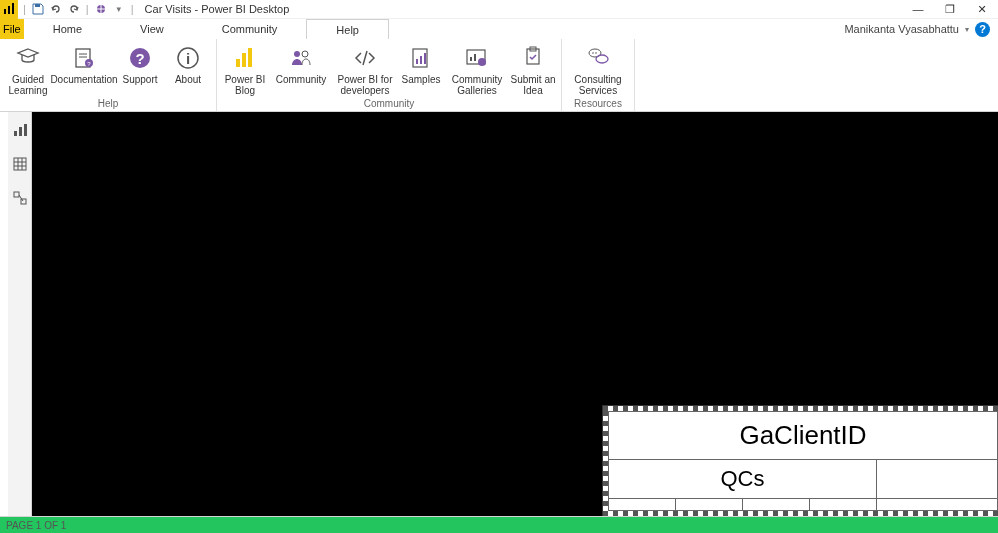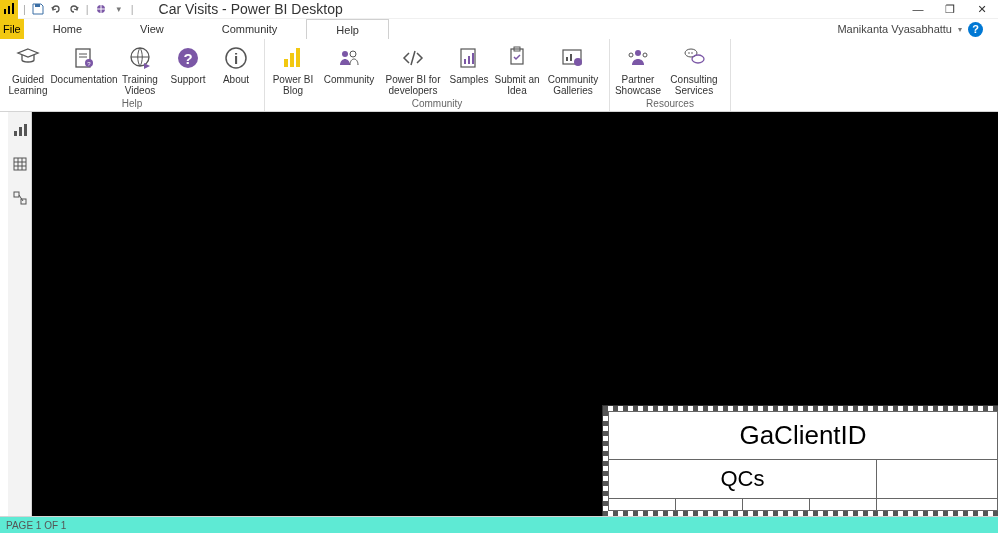--- a/index.html
+++ b/index.html
@@ -2,29 +2,29 @@
 <html><head>
   <meta charset="utf-8">
   <style>
     * { margin: 0; padding: 0; box-sizing: border-box; font-family: "Segoe UI", Tahoma, sans-serif; }
     body { width: 998px; height: 533px; background: #fff; overflow: hidden; display: flex; flex-direction: column; }
     
     .title-bar { height: 19px; background: #fff; display: flex; align-items: center; font-size: 11px; color: #444; border-bottom: 1px solid #f0f0f0; }
     .title-icon { width: 18px; height: 19px; background: #f2c811; display:flex; align-items:center; justify-content:center; font-size:10px; font-weight:bold; color:#000; margin-right:2px; }
     .qat-sep { color:#aaa; margin:0 3px; }
     .qat-ico { width:14px; height:14px; margin:0 2px; display:flex; align-items:center; justify-content:center; cursor:pointer; }
-    .app-title { margin-left: 22px; font-size: 14px; color: #333; }
+    .app-title { margin-left: 8px; font-size: 11px; color: #333; }
     .win-controls { margin-left: auto; display: flex; }
     .win-btn { width: 32px; height: 19px; display: flex; align-items: center; justify-content: center; font-size: 11px; color: #333; cursor: pointer; }
 
     .tabs { height: 20px; display: flex; align-items: stretch; font-size: 11px; }
     .tab { padding: 0 29px; display: flex; align-items: center; cursor: pointer; color:#333; }
     .tab.file { background:#f2c811; color:#000; font-weight:400; padding:0 3px; }
     .tab.active-tab { border-top:1px solid #d0d0d0; border-left:1px solid #d0d0d0; border-right:1px solid #d0d0d0; background:#fff; }
-    .user-area { margin-left:auto; display:flex; align-items:center; padding-right:15px; gap:6px; font-size:11px; color:#444; }
+    .user-area { margin-left:auto; display:flex; align-items:center; padding-right:8px; gap:6px; font-size:11px; color:#444; }
     .help-badge { width:15px; height:15px; border-radius:50%; background:#0078d4; color:#fff; font-weight:bold; display:flex; align-items:center; justify-content:center; font-size:11px; }
     .chev { font-size:8px; color:#777; }
 
     .ribbon { height: 73px; border-bottom:1px solid #d4d4d4; display:flex; background:#fff; }
     .rgroup { display:flex; flex-direction:column; align-items:stretch; border-right:1px solid #e0e0e0; }
     .rgroup-body { flex:1; display:flex; align-items:flex-start; padding:3px 4px 0 4px; }
     .rgroup-label { font-size:10px; color:#666; text-align:center; padding-bottom:2px; }
     .rbtn { width:48px; display:flex; flex-direction:column; align-items:center; text-align:center; font-size:10px; color:#333; line-height:1.1; cursor:pointer; padding-top:2px; gap:2px; }
     .rbtn.wider { width:64px; }
     .ricon { width:28px; height:28px; display:flex; align-items:center; justify-content:center; }
@@ -35,21 +35,21 @@
 
     .canvas { flex:1; background:#000; position:relative; overflow:hidden; }
     .overlay-table { position:absolute; right:0; bottom:0; background:#fff; border:1px solid #333; border-right:none; border-bottom:none; }
     .marching { background-image: repeating-linear-gradient(90deg,#555 0 5px,#fff 5px 10px), repeating-linear-gradient(90deg,#555 0 5px,#fff 5px 10px), repeating-linear-gradient(0deg,#555 0 5px,#fff 5px 10px); background-position: top left, bottom left, top left; background-repeat: no-repeat; background-size: 100% 5px, 100% 5px, 5px 100%; padding:5px 0 5px 5px; }
     .otbl { border-collapse:collapse; }
     .otbl th, .otbl td { border:1px solid #666; font-family:"Segoe UI Light","Segoe UI",sans-serif; font-weight:400; text-align:center; }
     .hdr-big { font-size:26px; padding:8px 40px; }
     .hdr-sub { font-size:22px; padding:6px 60px; }
     .subcell { height:12px; padding:0 16px; font-size:10px; color:#666; }
 
-    .status { height:17px; background:#5eead4; border-top:1px solid #d4d4d4; font-size:10px; color:#555; display:flex; align-items:center; padding:0 6px; }
+    .status { height:17px; background:#22c55e; border-top:1px solid #d4d4d4; font-size:10px; color:#555; display:flex; align-items:center; padding:0 6px; }
 
     svg { display:block; }
   </style>
 </head>
 <body>
 
 <div class="title-bar">
   <div class="title-icon">
     <svg width="12" height="12" viewBox="0 0 12 12">
         <rect x="1" y="6" width="2" height="5" fill="#000"></rect>
@@ -126,31 +126,20 @@
               <line x1="8" y1="12" x2="16" y2="12" stroke="#555"></line>
               <circle cx="18" cy="18" r="4" fill="#7b57a6"></circle>
               <text x="18" y="21" font-size="6" fill="#fff" text-anchor="middle">?</text>
             </svg>
           </div>
         <span>Documentation</span>
       </div>
       <div class="rbtn">
         <div class="ricon">
             <svg width="26" height="26" viewBox="0 0 26 26">
-              <circle cx="13" cy="12" r="9" fill="none" stroke="#555" stroke-width="1.3"></circle>
-              <line x1="4" y1="12" x2="22" y2="12" stroke="#555"></line>
-              <path d="M13 3c3 4 3 14 0 18M13 3c-3 4-3 14 0 18" fill="none" stroke="#555"></path>
-              <polygon points="17,18 23,21 17,24" fill="#7b57a6"></polygon>
-            </svg>
-          </div>
-        <span>Training Videos</span>
-      </div>
-      <div class="rbtn">
-        <div class="ricon">
-            <svg width="26" height="26" viewBox="0 0 26 26">
               <circle cx="13" cy="13" r="10" fill="#7b57a6"></circle>
               <text x="13" y="19" font-size="15" fill="#fff" text-anchor="middle" font-weight="bold">?</text>
             </svg>
           </div>
         <span>Support</span>
       </div>
       <div class="rbtn">
         <div class="ricon">
             <svg width="26" height="26" viewBox="0 0 26 26">
               <circle cx="13" cy="13" r="10" fill="none" stroke="#555" stroke-width="1.5"></circle>
@@ -198,58 +187,47 @@
         <div class="ricon">
             <svg width="26" height="26" viewBox="0 0 26 26">
               <rect x="5" y="4" width="14" height="18" fill="none" stroke="#555" stroke-width="1.2"></rect>
               <rect x="8" y="14" width="2" height="5" fill="#7b57a6"></rect>
               <rect x="12" y="11" width="2" height="8" fill="#7b57a6"></rect>
               <rect x="16" y="8" width="2" height="11" fill="#7b57a6"></rect>
             </svg>
           </div>
         <span>Samples</span>
       </div>
-      <div class="rbtn">
-        <div class="ricon">
-            <svg width="26" height="26" viewBox="0 0 26 26">
-              <rect x="7" y="4" width="12" height="15" fill="none" stroke="#555" stroke-width="1.2"></rect>
-              <rect x="10" y="2" width="6" height="4" fill="none" stroke="#555"></rect>
-              <path d="M10 12l2 2 4-4" fill="none" stroke="#7b57a6" stroke-width="1.5"></path>
-            </svg>
-          </div>
-        <span>Submit an Idea</span>
-      </div>
       <div class="rbtn wider">
         <div class="ricon">
             <svg width="26" height="26" viewBox="0 0 26 26">
               <rect x="3" y="5" width="18" height="14" fill="none" stroke="#555" stroke-width="1.2"></rect>
               <rect x="6" y="12" width="2" height="4" fill="#555"></rect>
               <rect x="10" y="9" width="2" height="7" fill="#555"></rect>
               <circle cx="18" cy="17" r="4" fill="#7b57a6"></circle>
             </svg>
           </div>
         <span>Community Galleries</span>
       </div>
+      <div class="rbtn">
+        <div class="ricon">
+            <svg width="26" height="26" viewBox="0 0 26 26">
+              <rect x="7" y="4" width="12" height="15" fill="none" stroke="#555" stroke-width="1.2"></rect>
+              <rect x="10" y="2" width="6" height="4" fill="none" stroke="#555"></rect>
+              <path d="M10 12l2 2 4-4" fill="none" stroke="#7b57a6" stroke-width="1.5"></path>
+            </svg>
+          </div>
+        <span>Submit an Idea</span>
+      </div>
     </div>
     <div class="rgroup-label">Community</div>
   </div>
 
   <div class="rgroup">
     <div class="rgroup-body">
-      <div class="rbtn">
-        <div class="ricon">
-            <svg width="26" height="26" viewBox="0 0 26 26">
-              <circle cx="13" cy="8" r="3" fill="#7b57a6"></circle>
-              <path d="M7 20c0-4 3-6 6-6s6 2 6 6" fill="#7b57a6"></path>
-              <circle cx="6" cy="10" r="2" fill="none" stroke="#555"></circle>
-              <circle cx="20" cy="10" r="2" fill="none" stroke="#555"></circle>
-            </svg>
-          </div>
-        <span>Partner Showcase</span>
-      </div>
       <div class="rbtn wider">
         <div class="ricon">
             <svg width="26" height="26" viewBox="0 0 26 26">
               <ellipse cx="10" cy="8" rx="6" ry="4" fill="none" stroke="#555"></ellipse>
               <ellipse cx="17" cy="14" rx="6" ry="4" fill="none" stroke="#7b57a6" stroke-width="1.3"></ellipse>
               <circle cx="8" cy="8" r="0.8" fill="#555"></circle>
               <circle cx="11" cy="8" r="0.8" fill="#555"></circle>
             </svg>
           </div>
         <span>Consulting Services</span>

